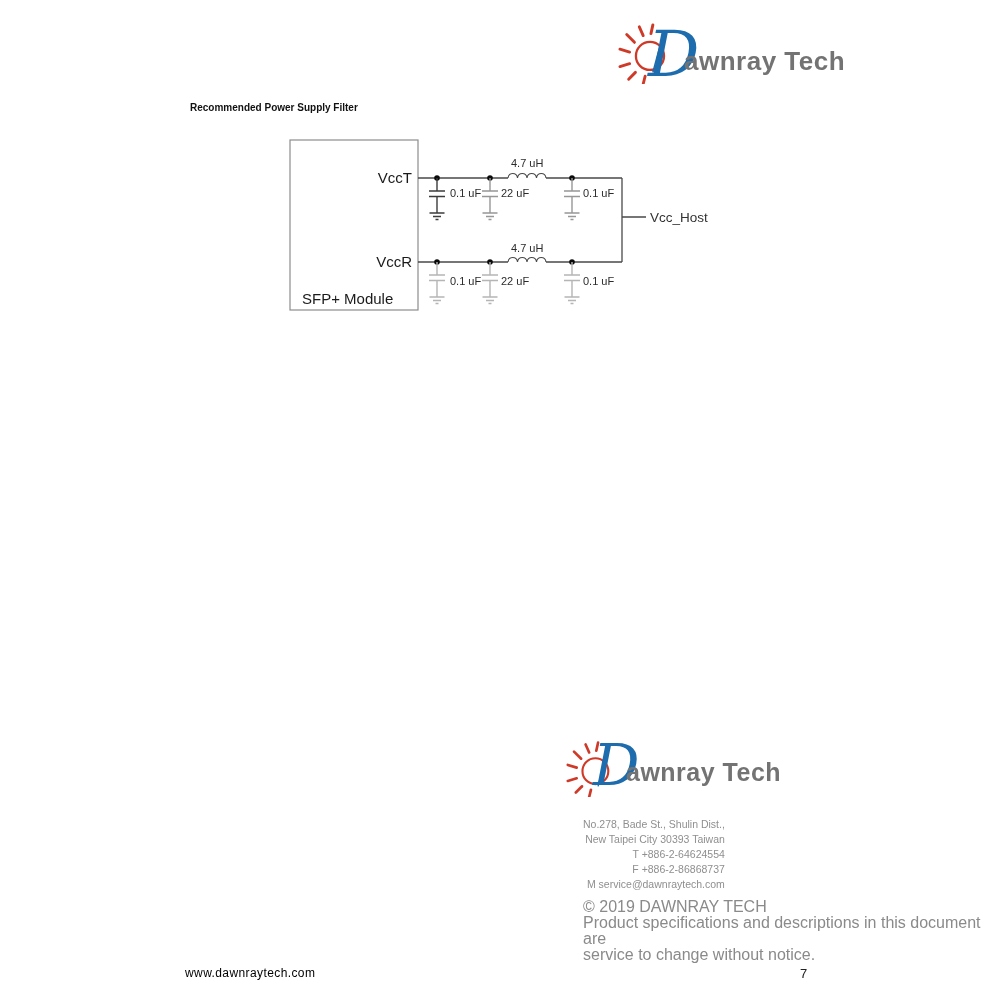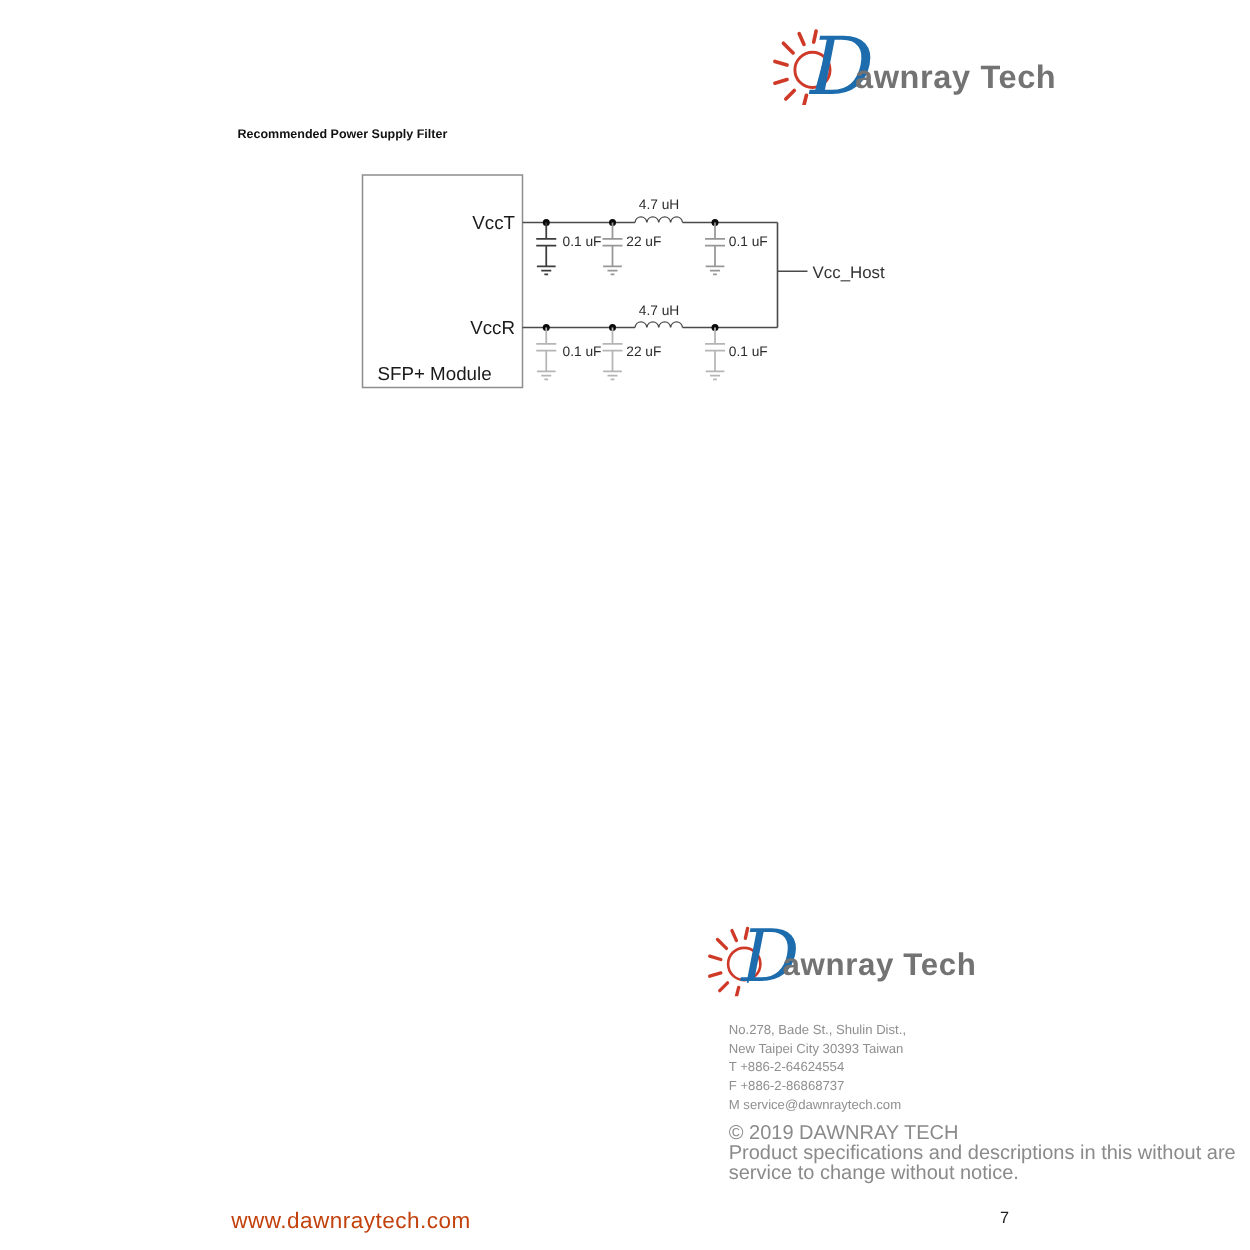--- a/index.html
+++ b/index.html
@@ -32,25 +32,25 @@
   .coil{stroke:#4a4a4a;stroke-width:1.1;fill:none;}
   .node{fill:#0a0a0a;}
   .cap-dark{stroke:#3c3c3c;stroke-width:1.4;fill:none;}
   .cap-mid{stroke:#979797;stroke-width:1.4;fill:none;}
   .cap-light{stroke:#b5b5b5;stroke-width:1.4;fill:none;}
   .pin-label{font-family:"Liberation Sans", sans-serif;font-size:15px;fill:#1a1a1a;}
   .val-label{font-family:"Liberation Sans", sans-serif;font-size:11px;fill:#2b2b2b;}
   .host-label{font-family:"Liberation Sans", sans-serif;font-size:13.5px;fill:#333;}
 
   
-  .contact{position:absolute;left:583px;top:817px;font-size:10.5px;line-height:15px;color:#8f8f8f;}
+  .contact{position:absolute;left:583px;top:817px;font-size:10.5px;line-height:15px;color:#8f8f8f;text-align:right;}
   .legal{position:absolute;left:583px;top:899px;font-size:16px;line-height:16px;color:#8a8a8a;}
 
   
-  .footer-url{position:absolute;left:185px;top:966px;font-size:18px;letter-spacing:0.4px;color:#c2410c;text-align:center;}
+  .footer-url{position:absolute;left:185px;top:966px;font-size:12px;letter-spacing:0.4px;color:#000000;text-align:center;}
   .footer-page{position:absolute;left:800px;top:966px;font-size:13px;color:#222;}
 </style>
 </head>
 <body>
 
 <div class="page">
 
   <div class="logo logo-top">
     <svg class="sun" width="62" height="62" viewBox="0 0 64 64">
       <g stroke="#cf3a28" stroke-width="3" stroke-linecap="round" fill="none">
@@ -133,20 +133,20 @@
   <div class="contact">
     <div>No.278, Bade St., Shulin Dist.,</div>
     <div>New Taipei City 30393 Taiwan</div>
     <div>T +886-2-64624554</div>
     <div>F +886-2-86868737</div>
     <div>M service@dawnraytech.com</div>
   </div>
 
   <div class="legal">
     <div>© 2019 DAWNRAY TECH</div>
-    <div>Product specifications and descriptions in this without are</div>
+    <div>Product specifications and descriptions in this document are</div>
     <div>service to change without notice.</div>
   </div>
 
   <div class="footer-url">www.dawnraytech.com</div>
   <div class="footer-page">7</div>
 
 </div>
 
 </body></html>

